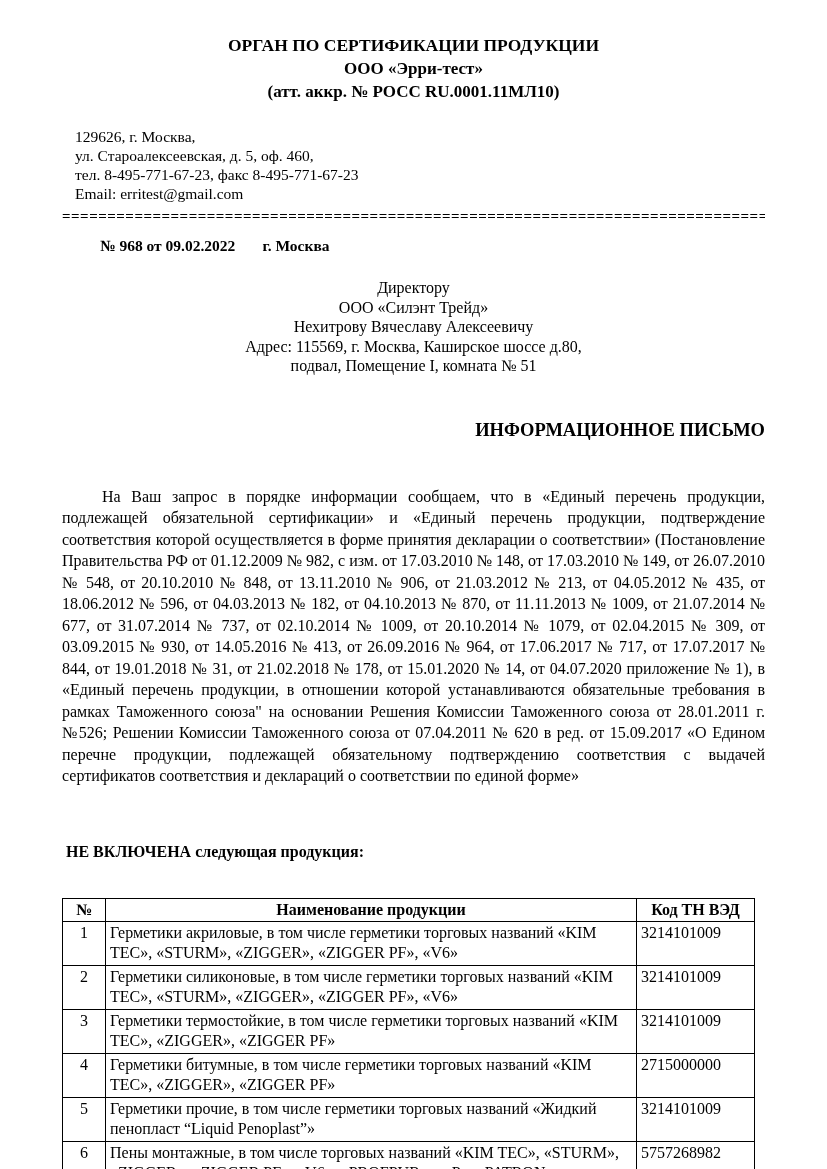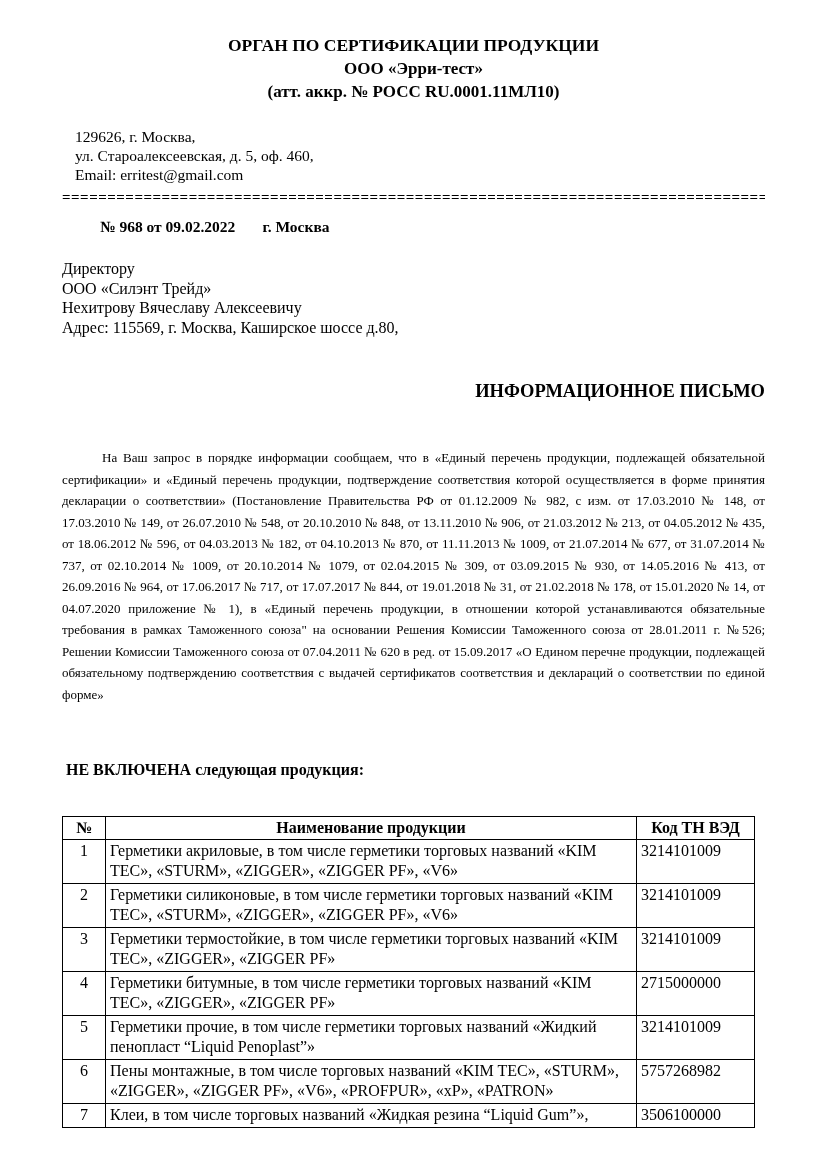--- a/index.html
+++ b/index.html
@@ -47,35 +47,35 @@
   .ref-line {
     margin-top: 11px;
     margin-left: 38px;
     font-weight: bold;
     font-size: 15.5px;
   }
   .ref-line .city { margin-left: 27px; }
   
   .addressee {
     margin-top: 23px;
-    text-align: left;
+    text-align: center;
     font-size: 16px;
     line-height: 19.5px;
   }
   
   .doc-title {
     margin-top: 44px;
     text-align: right;
     font-weight: bold;
     font-size: 18.5px;
   }
   
   .body-text {
     margin-top: 45px;
-    font-size: 13px;
+    font-size: 16px;
     line-height: 21.5px;
     text-align: justify;
     text-indent: 40px;
   }
   
   .not-included {
     margin-top: 56px;
     margin-left: 4px;
     font-weight: bold;
     font-size: 16px;
@@ -114,34 +114,36 @@
 
   <div class="org-header">
     <div class="l1">ОРГАН ПО СЕРТИФИКАЦИИ ПРОДУКЦИИ</div>
     <div class="l2">ООО «Эрри-тест»</div>
     <div class="l3">(атт. аккр. № РОСС RU.0001.11МЛ10)</div>
   </div>
 
   <div class="sender">
     <div>129626, г. Москва,</div>
     <div>ул. Староалексеевская, д. 5, оф. 460,</div>
+    <div>тел. 8-495-771-67-23, факс 8-495-771-67-23</div>
     <div>Email: erritest@gmail.com</div>
   </div>
 
   <div class="separator">================================================================================================</div>
 
   <div class="ref-line">
     <span>№ 968 от 09.02.2022</span><span class="city">г. Москва</span>
   </div>
 
   <div class="addressee">
     <div>Директору</div>
     <div>ООО «Силэнт Трейд»</div>
     <div>Нехитрову Вячеславу Алексеевичу</div>
     <div>Адрес: 115569, г. Москва, Каширское шоссе д.80,</div>
+    <div>подвал, Помещение I, комната № 51</div>
   </div>
 
   <div class="doc-title">ИНФОРМАЦИОННОЕ ПИСЬМО</div>
 
   <p class="body-text">На Ваш запрос в порядке информации сообщаем, что в «Единый перечень продукции, подлежащей обязательной сертификации» и «Единый перечень продукции, подтверждение соответствия которой осуществляется в форме принятия декларации о соответствии» (Постановление Правительства РФ от 01.12.2009 № 982, с изм. от 17.03.2010 № 148, от 17.03.2010 № 149, от 26.07.2010 № 548, от 20.10.2010 № 848, от 13.11.2010 № 906, от 21.03.2012 № 213, от 04.05.2012 № 435, от 18.06.2012 № 596, от 04.03.2013 № 182, от 04.10.2013 № 870, от 11.11.2013 № 1009, от 21.07.2014 № 677, от 31.07.2014 № 737, от 02.10.2014 № 1009, от 20.10.2014 № 1079, от 02.04.2015 № 309, от 03.09.2015 № 930, от 14.05.2016 № 413, от 26.09.2016 № 964, от 17.06.2017 № 717, от 17.07.2017 № 844, от 19.01.2018 № 31, от 21.02.2018 № 178, от 15.01.2020 № 14,  от 04.07.2020 приложение № 1), в «Единый перечень продукции, в отношении которой устанавливаются обязательные требования в рамках Таможенного союза" на основании Решения Комиссии Таможенного союза от 28.01.2011 г. №526; Решении Комиссии Таможенного союза от 07.04.2011 № 620 в ред. от 15.09.2017 «О Едином перечне продукции, подлежащей обязательному подтверждению соответствия с выдачей сертификатов соответствия и деклараций о соответствии по единой форме»</p>
 
   <div class="not-included">НЕ ВКЛЮЧЕНА следующая продукция:</div>
 
   <table class="products">
     <colgroup>

